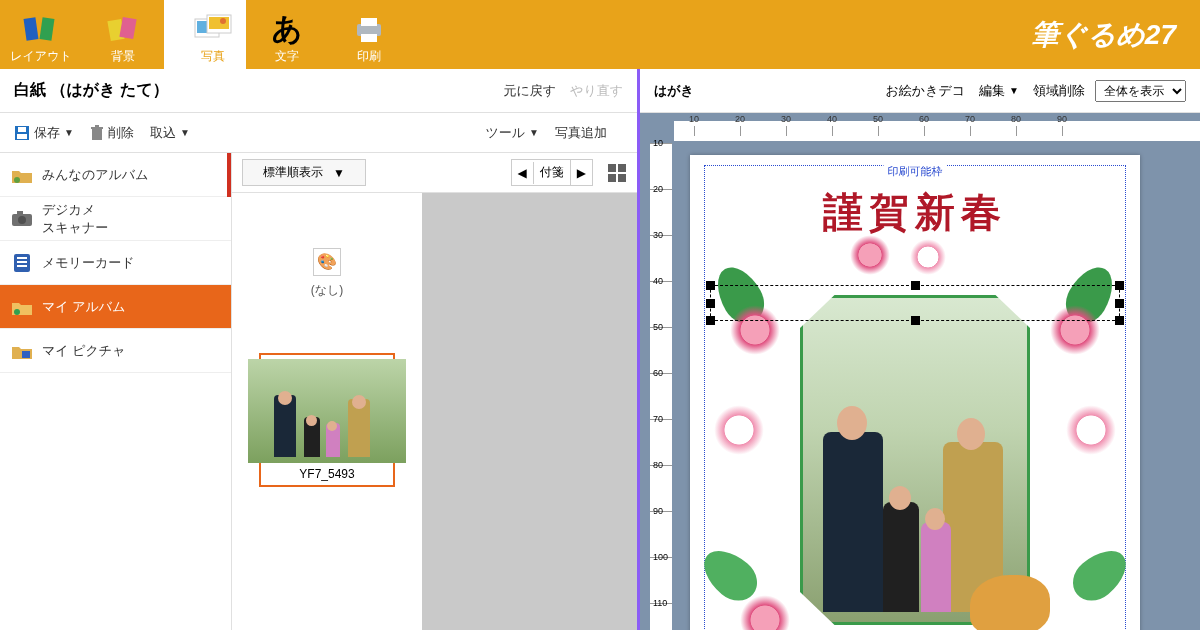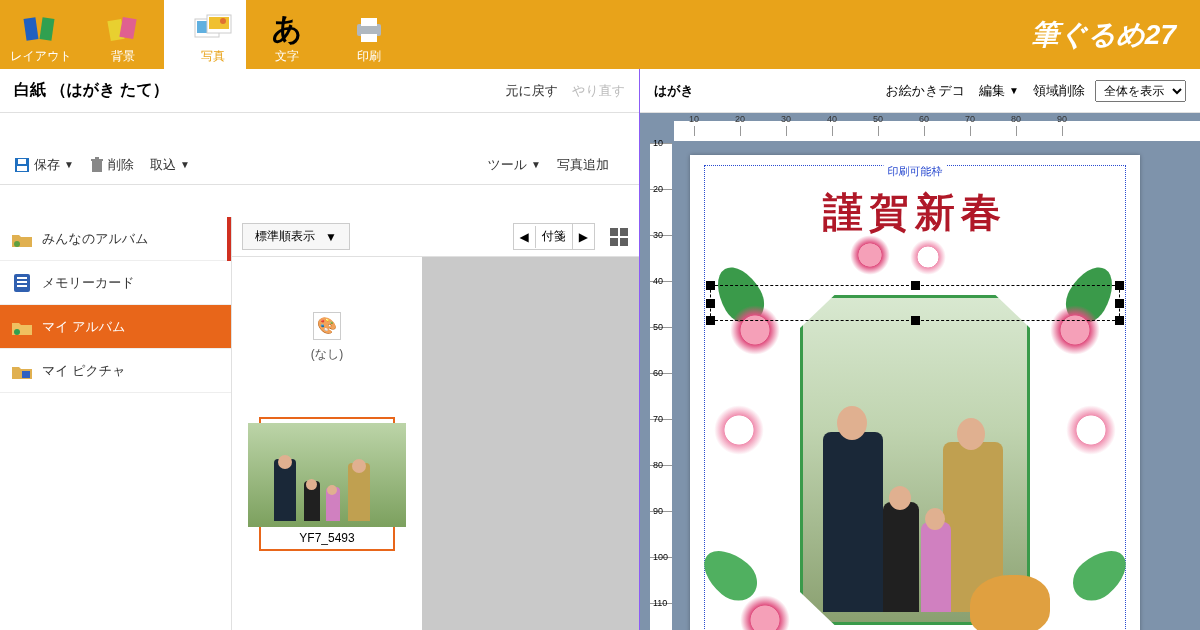--- a/index.html
+++ b/index.html
@@ -8,21 +8,21 @@
 
 .topbar { display: flex; align-items: stretch; background: #e8a31a; height: 69px; }
 .topbar .tab { width: 82px; display: flex; flex-direction: column; align-items: center; justify-content: flex-end; color: #fff; font-size: 12px; padding-bottom: 4px; cursor: pointer; }
 .topbar .tab.active { background: #fff; color: #e8a31a; padding-left: 16px; }
 .topbar .tab .ic { width: 40px; height: 38px; display: flex; align-items: center; justify-content: center; font-size: 24px; }
 .topbar .spacer { flex: 1; }
 .topbar .brand { color: #fff; font-size: 28px; font-weight: bold; display: flex; align-items: center; padding-right: 24px; font-style: italic; }
 
 
 .main { display: flex; height: 561px; }
-.left { width: 640px; border-right: 1px solid #8b5cf6; display: flex; flex-direction: column; gap: 32px; }
+.left { width: 640px; border-right: 3px solid #8b5cf6; display: flex; flex-direction: column; }
 .right { flex: 1; display: flex; flex-direction: column; background: #fff; }
 
 
 .left-header { display: flex; align-items: center; height: 44px; padding: 0 14px; border-bottom: 1px solid #e0e0e0; }
 .left-header .title { font-size: 16px; font-weight: bold; }
 .left-header .sp { flex: 1; }
 .left-header .btn { font-size: 13px; color: #333; margin-left: 14px; cursor: pointer; }
 .left-header .btn.disabled { color: #bbb; }
 
 
@@ -37,21 +37,21 @@
 .sidebar { width: 232px; border-right: 1px solid #e0e0e0; }
 .sidebar .navitem { display: flex; align-items: center; height: 44px; padding: 0 10px; font-size: 13px; color: #333; border-bottom: 1px solid #eee; cursor: pointer; }
 .sidebar .navitem.active { background: #e8661a; color: #fff; }
 .sidebar .navitem .nic { width: 24px; height: 24px; margin-right: 8px; display: flex; align-items: center; justify-content: center; }
 .navitem-wrap { position: relative; }
 .redbar { position: absolute; right: 0; top: 0; bottom: 0; width: 4px; background: #d03020; }
 
 
 .thumbs { flex: 1; display: flex; flex-direction: column; }
 .thumb-tools { display: flex; align-items: center; height: 40px; padding: 0 10px; border-bottom: 1px solid #e0e0e0; font-size: 12px; }
-.thumb-tools .sortbtn { border: 1px solid #ccc; padding: 4px 12px; background: #f7f7f7; cursor: pointer; display: flex; align-items: center; }
+.thumb-tools .sortbtn { border: 1px solid #ccc; padding: 4px 20px; background: #f7f7f7; cursor: pointer; display: flex; align-items: center; }
 .thumb-tools .sp { flex: 1; }
 .thumb-tools .stickybtn { border: 1px solid #ccc; display: flex; align-items: center; margin-right: 14px; }
 .thumb-tools .stickybtn span { padding: 4px 6px; border-right: 1px solid #ccc; cursor: pointer; }
 .thumb-tools .stickybtn span:last-child { border-right: none; }
 .thumb-tools .gridicon { width: 20px; height: 20px; cursor: pointer; }
 
 .thumb-scroll { flex: 1; display: flex; }
 .thumb-list { width: 190px; background: #fff; padding: 10px; display: flex; flex-direction: column; align-items: center; gap: 10px; }
 .thumb-empty { width: 160px; height: 140px; display: flex; flex-direction: column; align-items: center; justify-content: center; font-size: 12px; color: #555; }
 .thumb-empty .eico { width: 28px; height: 28px; border: 1px solid #ccc; display: flex; align-items: center; justify-content: center; margin-bottom: 6px; font-size: 16px; }
@@ -210,20 +210,31 @@
                   <path d="M1 6h7l2 2h11v10H1z" fill="#e0b050"></path>
                   <circle cx="6" cy="15" r="3" fill="#60a040"></circle>
                 </svg>
               </span>
             <span>みんなのアルバム</span>
           </div>
           <div class="redbar"></div>
         </div>
         <div class="navitem">
           <span class="nic">
+              <svg width="22" height="18">
+                <rect x="1" y="4" width="20" height="12" rx="2" fill="#707070"></rect>
+                <circle cx="11" cy="10" r="4" fill="#505050"></circle>
+                <rect x="6" y="1" width="6" height="4" fill="#707070"></rect>
+              </svg>
+            </span>
+          <span style="white-space:pre-line">デジカメ
+スキャナー</span>
+        </div>
+        <div class="navitem">
+          <span class="nic">
               <svg width="20" height="20">
                 <rect x="2" y="1" width="16" height="18" rx="2" fill="#3060b0"></rect>
                 <rect x="5" y="4" width="10" height="2" fill="#fff"></rect>
                 <rect x="5" y="8" width="10" height="2" fill="#fff"></rect>
                 <rect x="5" y="12" width="10" height="2" fill="#fff"></rect>
               </svg>
             </span>
           <span>メモリーカード</span>
         </div>
         <div class="navitem active">

